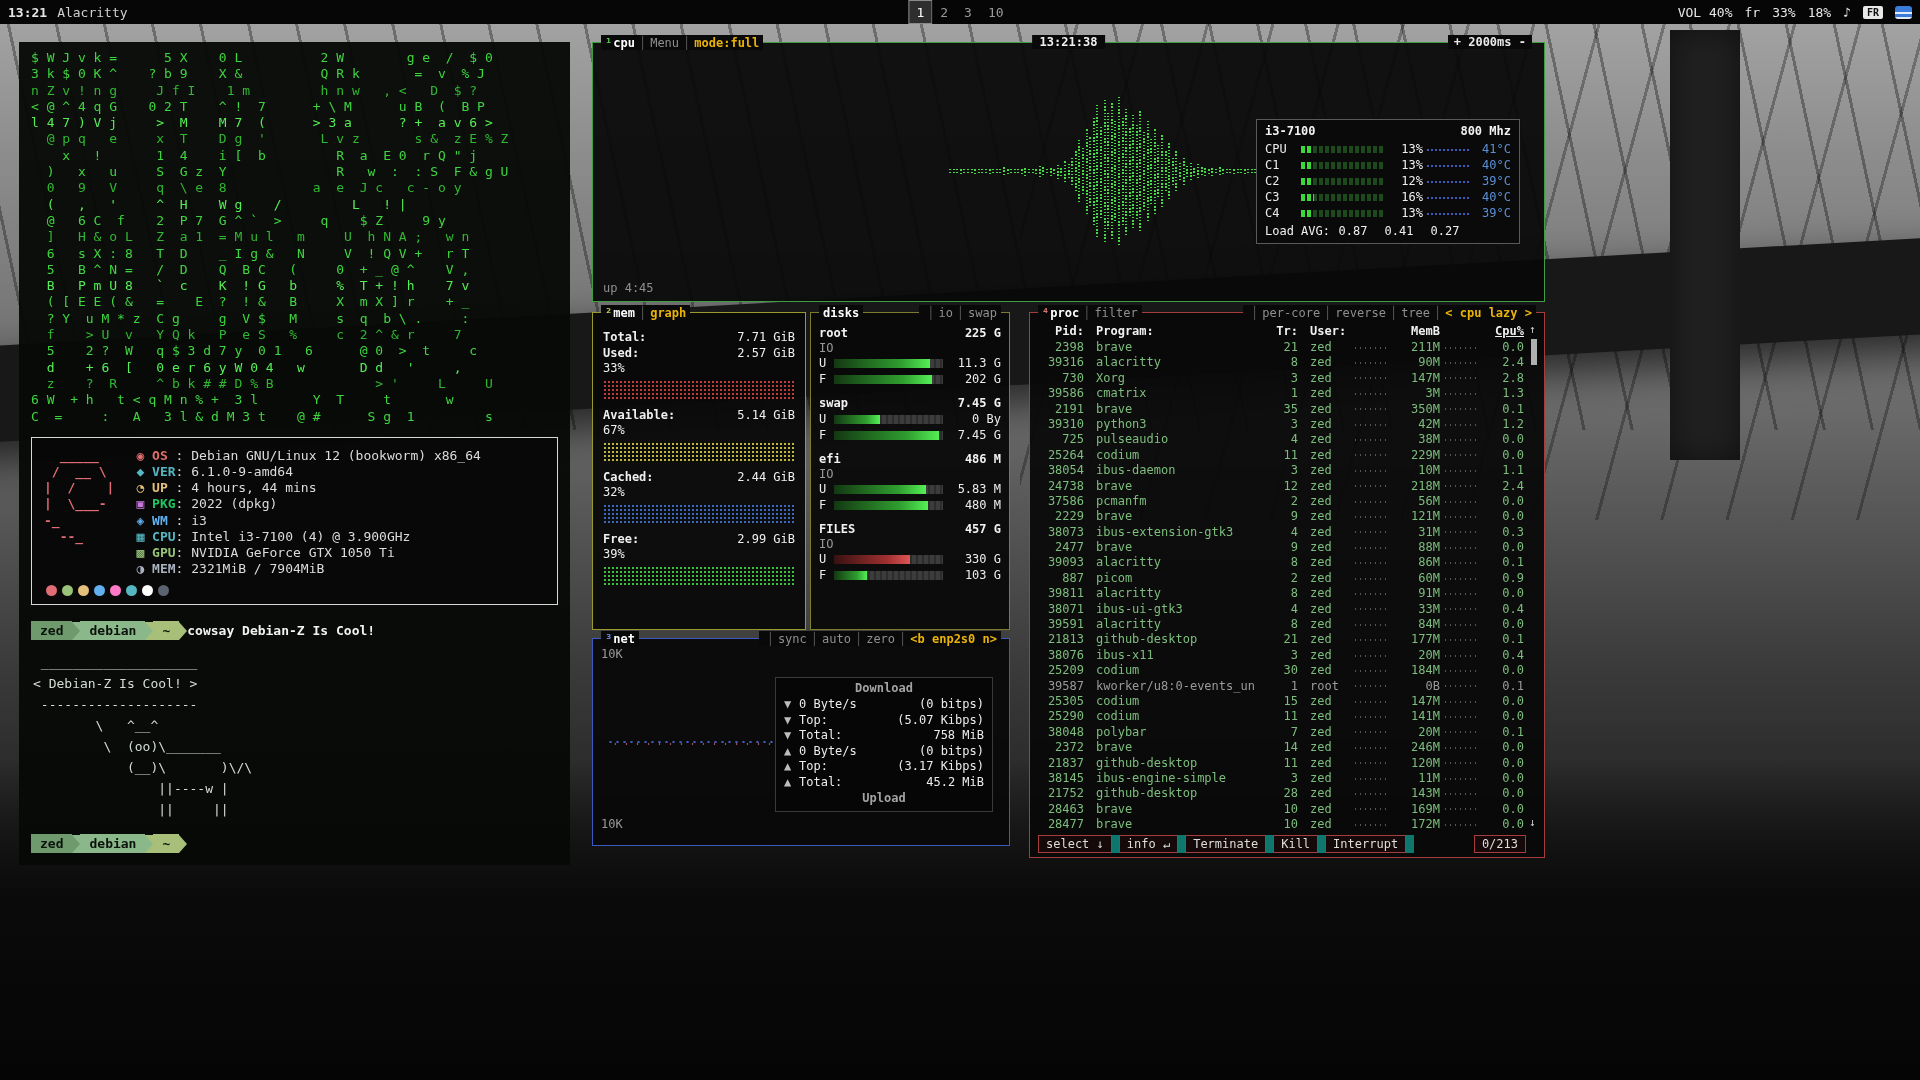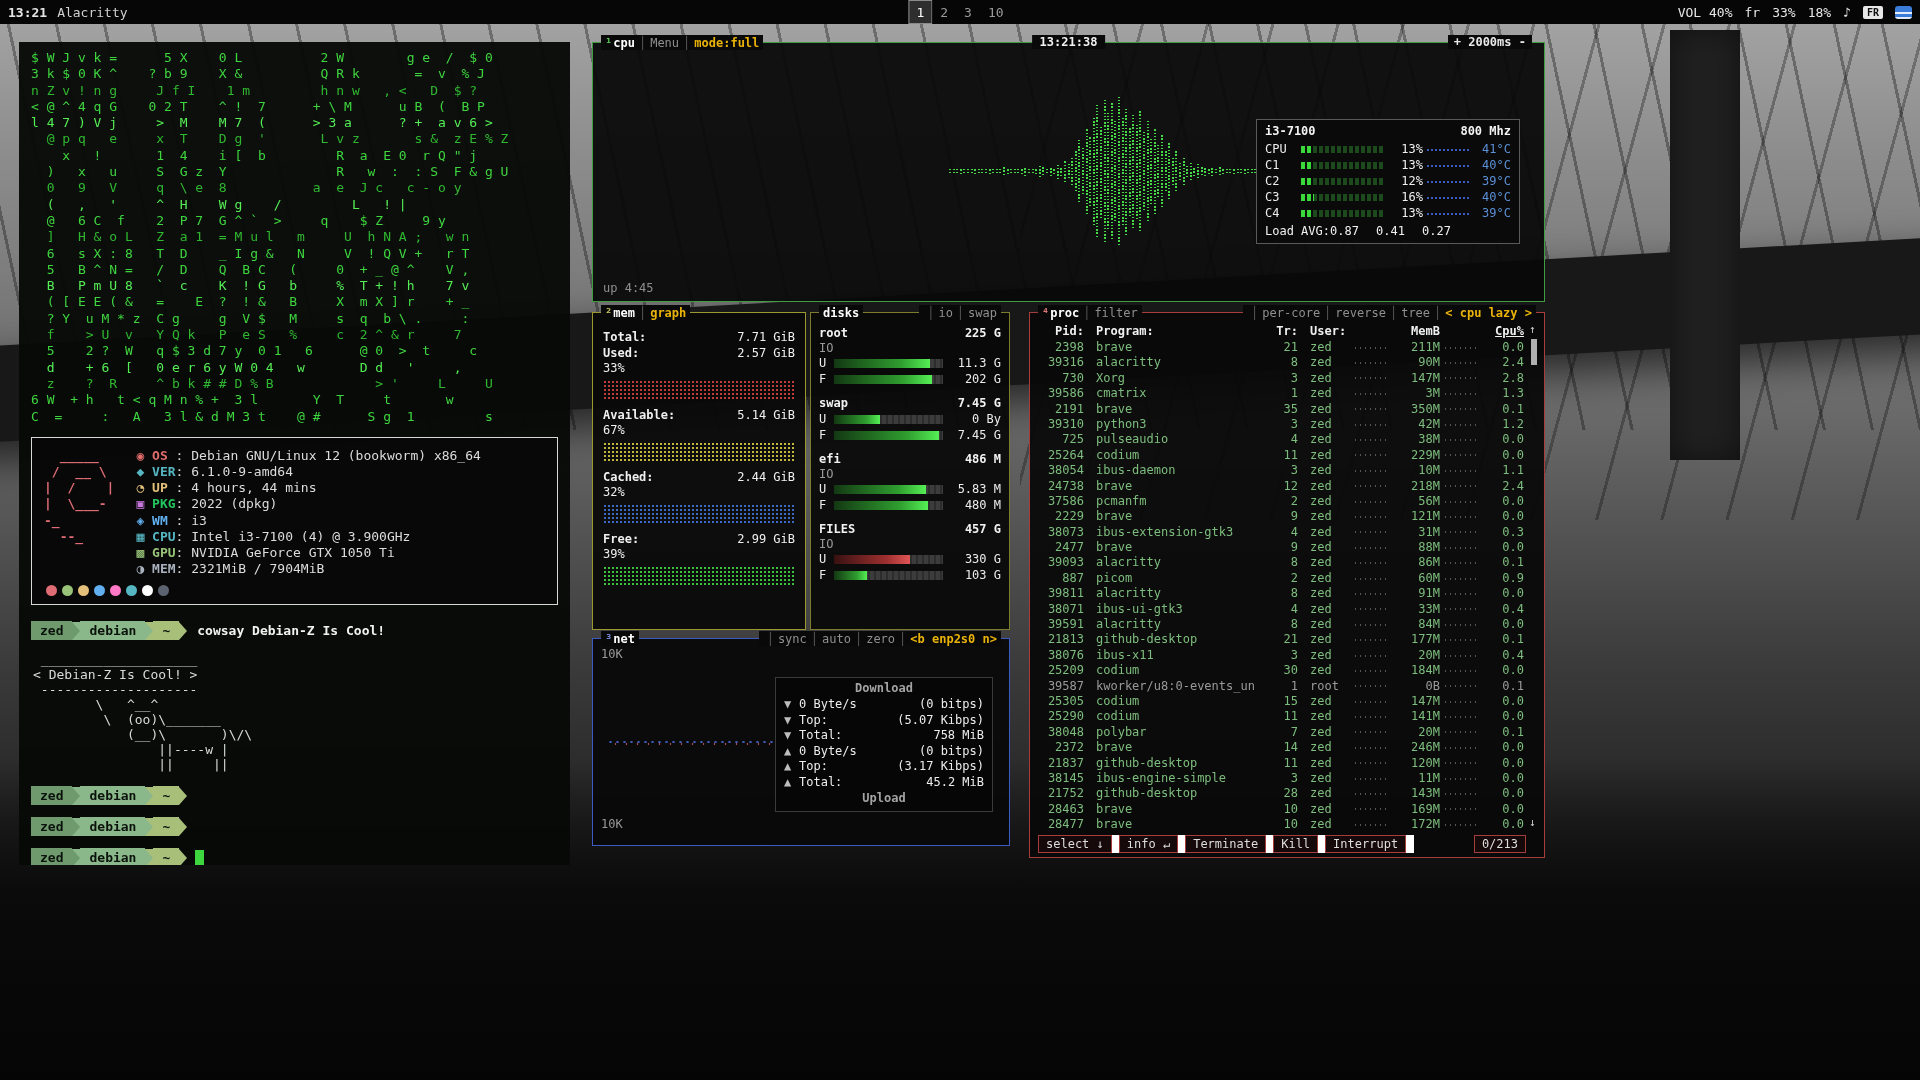--- a/index.html
+++ b/index.html
@@ -50,22 +50,22 @@
   .f-line { font-size:13px; line-height:16.2px; color:#dcdcdc; white-space:pre; }
   .f-label { font-weight:bold; }
   .palette { margin-top:8px; margin-left:2px; display:flex; gap:5px; }
   .dot { width:11px; height:11px; border-radius:50%; }
 
   .shell { padding:12px 12px 0; font-size:13px; color:#d6dcd6; }
   .prompt-line { display:flex; align-items:center; height:19px; margin-bottom:12px; }
   .seg { padding:0 9px; font-weight:bold; height:19px; line-height:19px; color:#0b120b; }
   .tri { width:0; height:0; border-top:9.5px solid transparent; border-bottom:9.5px solid transparent;
     border-left:8px solid transparent; }
-  .cmd { margin-left:10px; color:#f2f2f2; font-weight:bold; white-space:pre; }
-  .cow { white-space:pre; margin:0 0 14px 2px; line-height:15px; color:#d6dcd6; }
+  .cmd { color:#f2f2f2; font-weight:bold; white-space:pre; }
+  .cow { white-space:pre; margin:0 0 14px 2px; line-height:21px; color:#d6dcd6; }
   .cursor { width:9px; height:16px; background:#3ed63e; margin-left:8px; }
 
   
   .monitor { position:absolute; left:592px; top:42px; width:953px; height:820px; font-size:12px; color:#cccccc; }
   .panel { position:absolute; border:1px solid; background:rgba(9,9,9,.94); }
   .panel.cpu   { left:0;   top:0;    width:953px; height:260px; border-color:#3f9e3f; }
   .panel.mem   { left:0;   top:270px; width:214px; height:318px; border-color:#99992f; }
   .panel.disks { left:218px; top:270px; width:200px; height:318px; border-color:#7c7c2c; }
   .panel.net   { left:0;   top:596px; width:418px; height:208px; border-color:#3d59c2; }
   .panel.proc  { left:437px; top:270px; width:516px; height:546px; border-color:#a63d3d; }
@@ -97,21 +97,21 @@
   .c-row { display:flex; align-items:center; height:16px; }
   .c-name { width:36px; color:#ececec; }
   .c-meter { flex:1; height:7px; position:relative; margin-right:6px;
     background:repeating-linear-gradient(90deg,#1c4a1c 0 4px,transparent 4px 6px); }
   .c-fill { position:absolute; left:0; top:0; bottom:0;
     background:repeating-linear-gradient(90deg,#39d939 0 4px,transparent 4px 6px); }
   .c-pct { width:34px; text-align:right; color:#f0f0f0; }
   .c-dots { width:42px; height:8px; border-bottom:2px dotted #3d59c2; margin:0 4px 4px; }
   .c-temp { width:38px; text-align:right; color:#5b8fd6; }
   .ci-load { display:flex; align-items:center; color:#f0f0f0; margin-top:3px; }
-  .ci-load .lv { width:46px; text-align:left; }
+  .ci-load .lv { width:46px; text-align:center; }
   .cpu-up { position:absolute; left:10px; bottom:6px; color:#8f8f8f; }
 
   .mem-body { padding:16px 10px 0; }
   .m-kv { display:flex; justify-content:space-between; color:#f0f0f0; line-height:16px; }
   .m-kv .lbl { font-weight:bold; }
   .m-pct { color:#f0f0f0; line-height:15px; }
   .m-meter { height:20px; margin:4px 0 7px; background-size:4px 4px; }
 
   .disk-body { padding:12px 8px 0; }
   .d-head { display:flex; justify-content:space-between; font-weight:bold; color:#f2f2f2;
@@ -155,21 +155,21 @@
   .pc-lead2 { flex:0 0 34px; align-self:center; height:2px; margin:0 5px;
     background-image:linear-gradient(90deg,#555 1.2px,transparent 1.2px); background-size:5px 2px; }
   .pc-lead2.blank { background:none; }
   .pc-cpu  { flex:0 0 40px; text-align:right; }
   .p-head .pc-cpu { text-decoration:underline; }
   .p-scroll { position:absolute; right:5px; top:10px; bottom:28px; width:10px; color:#cfcfcf; font-size:11px; }
   .p-scroll .up { position:absolute; top:0; left:0; }
   .p-scroll .down { position:absolute; bottom:0; left:0; }
   .p-thumb { position:absolute; top:16px; left:2px; width:6px; height:26px; background:#b0b0b0; }
   .p-footer { position:absolute; left:8px; bottom:4px; display:flex; gap:7px; 
-    background:#ffffff; padding-right:8px; }
+    background:#0f766e; padding-right:8px; }
   .chip { border:1px solid #a63d3d; padding:0 7px; color:#dedede; height:18px; line-height:16px;
     background:#150909; white-space:pre; }
   .p-count { position:absolute; right:18px; bottom:4px; }
 </style>
 </head>
 <body>
 
 <div id="screen">
 
   <div class="wp-sky"></div>

